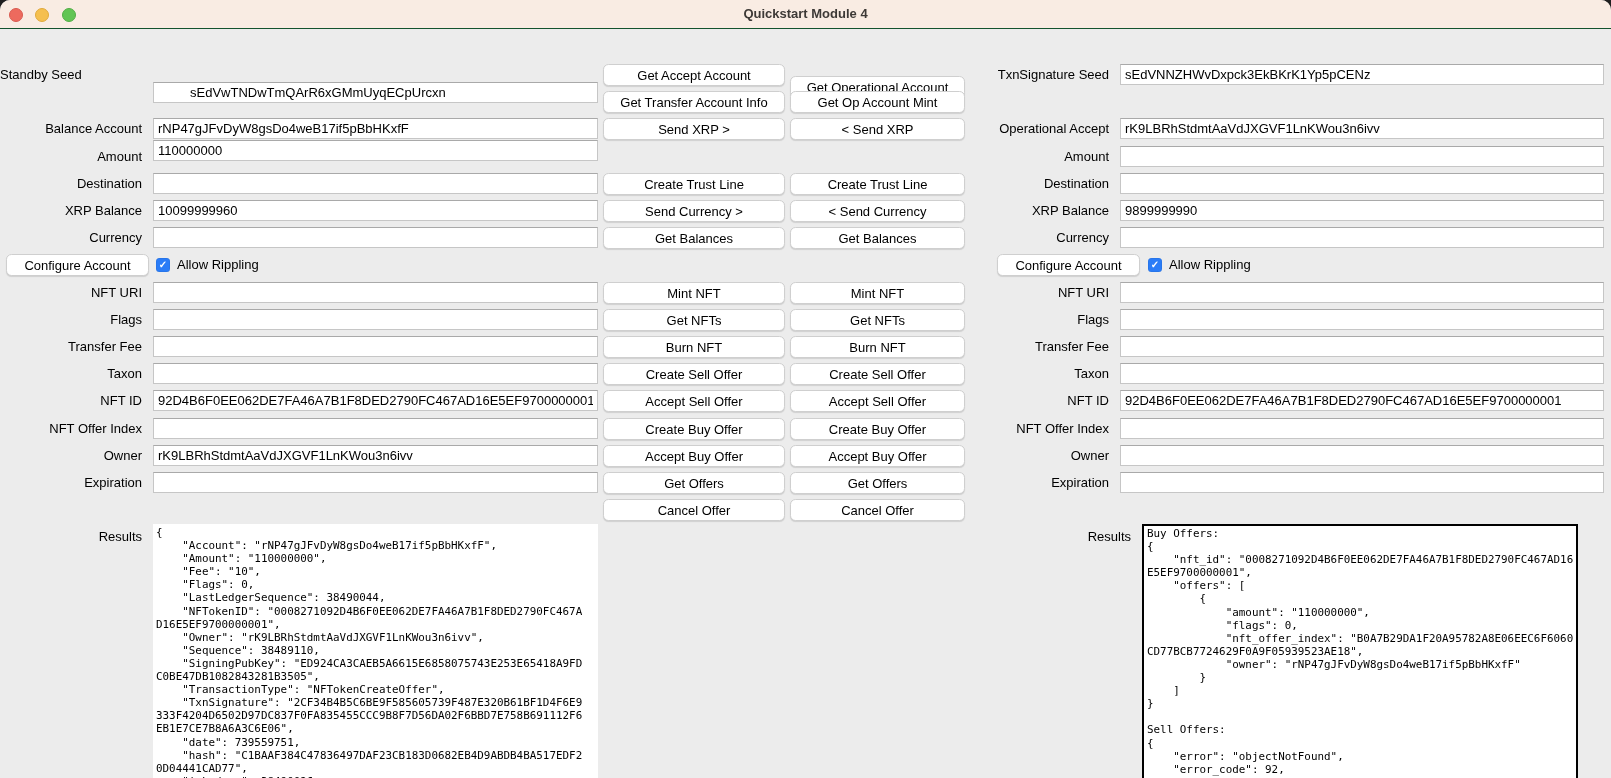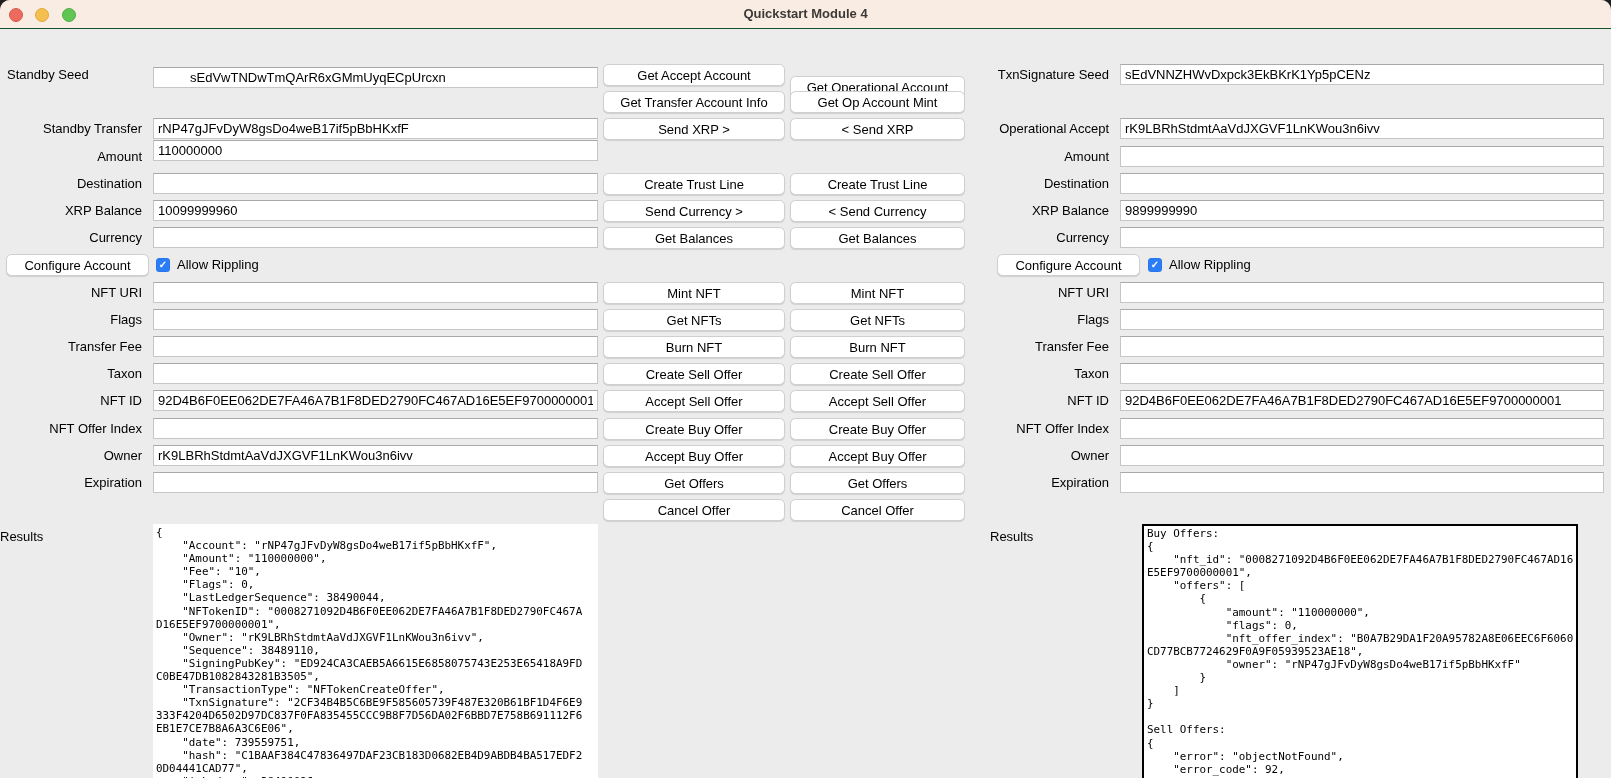--- a/index.html
+++ b/index.html
@@ -31,21 +31,21 @@
   .light.green  { background:#61c554; border:0.5px solid #52ad46; }
 
   .content { position:absolute; top:29px; left:0; right:0; bottom:0; background:#ececec; }
 
   .label {
     position:absolute; height:21px; line-height:22px;
     font-size:13px; color:#000; text-align:right;
     white-space:nowrap; box-sizing:border-box;
   }
   .lf-label { left:0; width:148px; padding-right:6px; }
-  .lf-label.align-left { text-align:left; padding-left:7px; }
+  .lf-label.align-left { text-align:left; }
   .rt-label { left:945px; width:170px; padding-right:6px; }
 
   .entry {
     position:absolute; height:21px; box-sizing:border-box;
     background:#fff; border:1px solid #c6c6c6; border-top-color:#a9a9a9;
     font-family:"Liberation Sans", sans-serif; font-size:13px; color:#000;
     padding:0 4px; outline:none; border-radius:0;
   }
   .btn {
     position:absolute; height:22px; box-sizing:border-box;
@@ -59,21 +59,21 @@
     background:#2a7cf7; box-shadow: inset 0 0 0 0.5px rgba(0,0,0,0.1);
   }
   .checkbox .check {
     display:block; width:14px; height:14px; line-height:14px;
     text-align:center; color:#fff; font-size:10px; font-weight:bold;
   }
   .cb-label { position:absolute; height:21px; line-height:21px; font-size:13px; color:#000; }
 
   .results-label {
     position:absolute; top:497px; height:21px; line-height:21px;
-    font-size:13px; color:#000; box-sizing:border-box;
+    font-size:13px; color:#000; text-align:right; box-sizing:border-box;
   }
   #left-results-label  { left:0px; width:148px; padding-right:6px; }
   #right-results-label { left:990px; width:147px; padding-right:6px; }
 
   .results-pre {
     position:absolute; margin:0; background:#fff;
     font-family:"DejaVu Sans Mono", monospace;
     font-size:10.9px; line-height:13.1px; color:#000;
     white-space:pre; overflow:hidden; box-sizing:border-box;
     padding:2px 2px 0 3px;
@@ -91,22 +91,22 @@
       <span class="light yellow"></span>
       <span class="light green"></span>
     </div>
     <div class="title">Quickstart Module 4</div>
   </div>
 
   <div class="content">
 
     <div id="standby-fields">
         <div class="label lf-label align-left" style="top: 35px;">Standby Seed</div>
-        <input type="text" class="entry" value="sEdVwTNDwTmQArR6xGMmUyqECpUrcxn" style="top: 38px; left: 153px; width: 445px; padding-left: 36px;">
-        <div class="label lf-label" style="top: 89px;">Standby Transfer</div>
+        <input type="text" class="entry" value="sEdVwTNDwTmQArR6xGMmUyqECpUrcxn" style="top: 53px; left: 153px; width: 445px; padding-left: 36px;">
+        <div class="label lf-label" style="top: 89px;">Balance Account</div>
         <input type="text" class="entry" value="rNP47gJFvDyW8gsDo4weB17if5pBbHKxfF" style="top: 89px; left: 153px; width: 445px;">
         <div class="label lf-label" style="top: 117px;">Amount</div>
         <input type="text" class="entry" value="110000000" style="top: 111px; left: 153px; width: 445px;">
         <div class="label lf-label" style="top: 144px;">Destination</div>
         <input type="text" class="entry" style="top: 144px; left: 153px; width: 445px;">
         <div class="label lf-label" style="top: 171px;">XRP Balance</div>
         <input type="text" class="entry" value="10099999960" style="top: 171px; left: 153px; width: 445px;">
         <div class="label lf-label" style="top: 198px;">Currency</div>
         <input type="text" class="entry" style="top: 198px; left: 153px; width: 445px;">
         <div class="label lf-label" style="top: 253px;">NFT URI</div>

